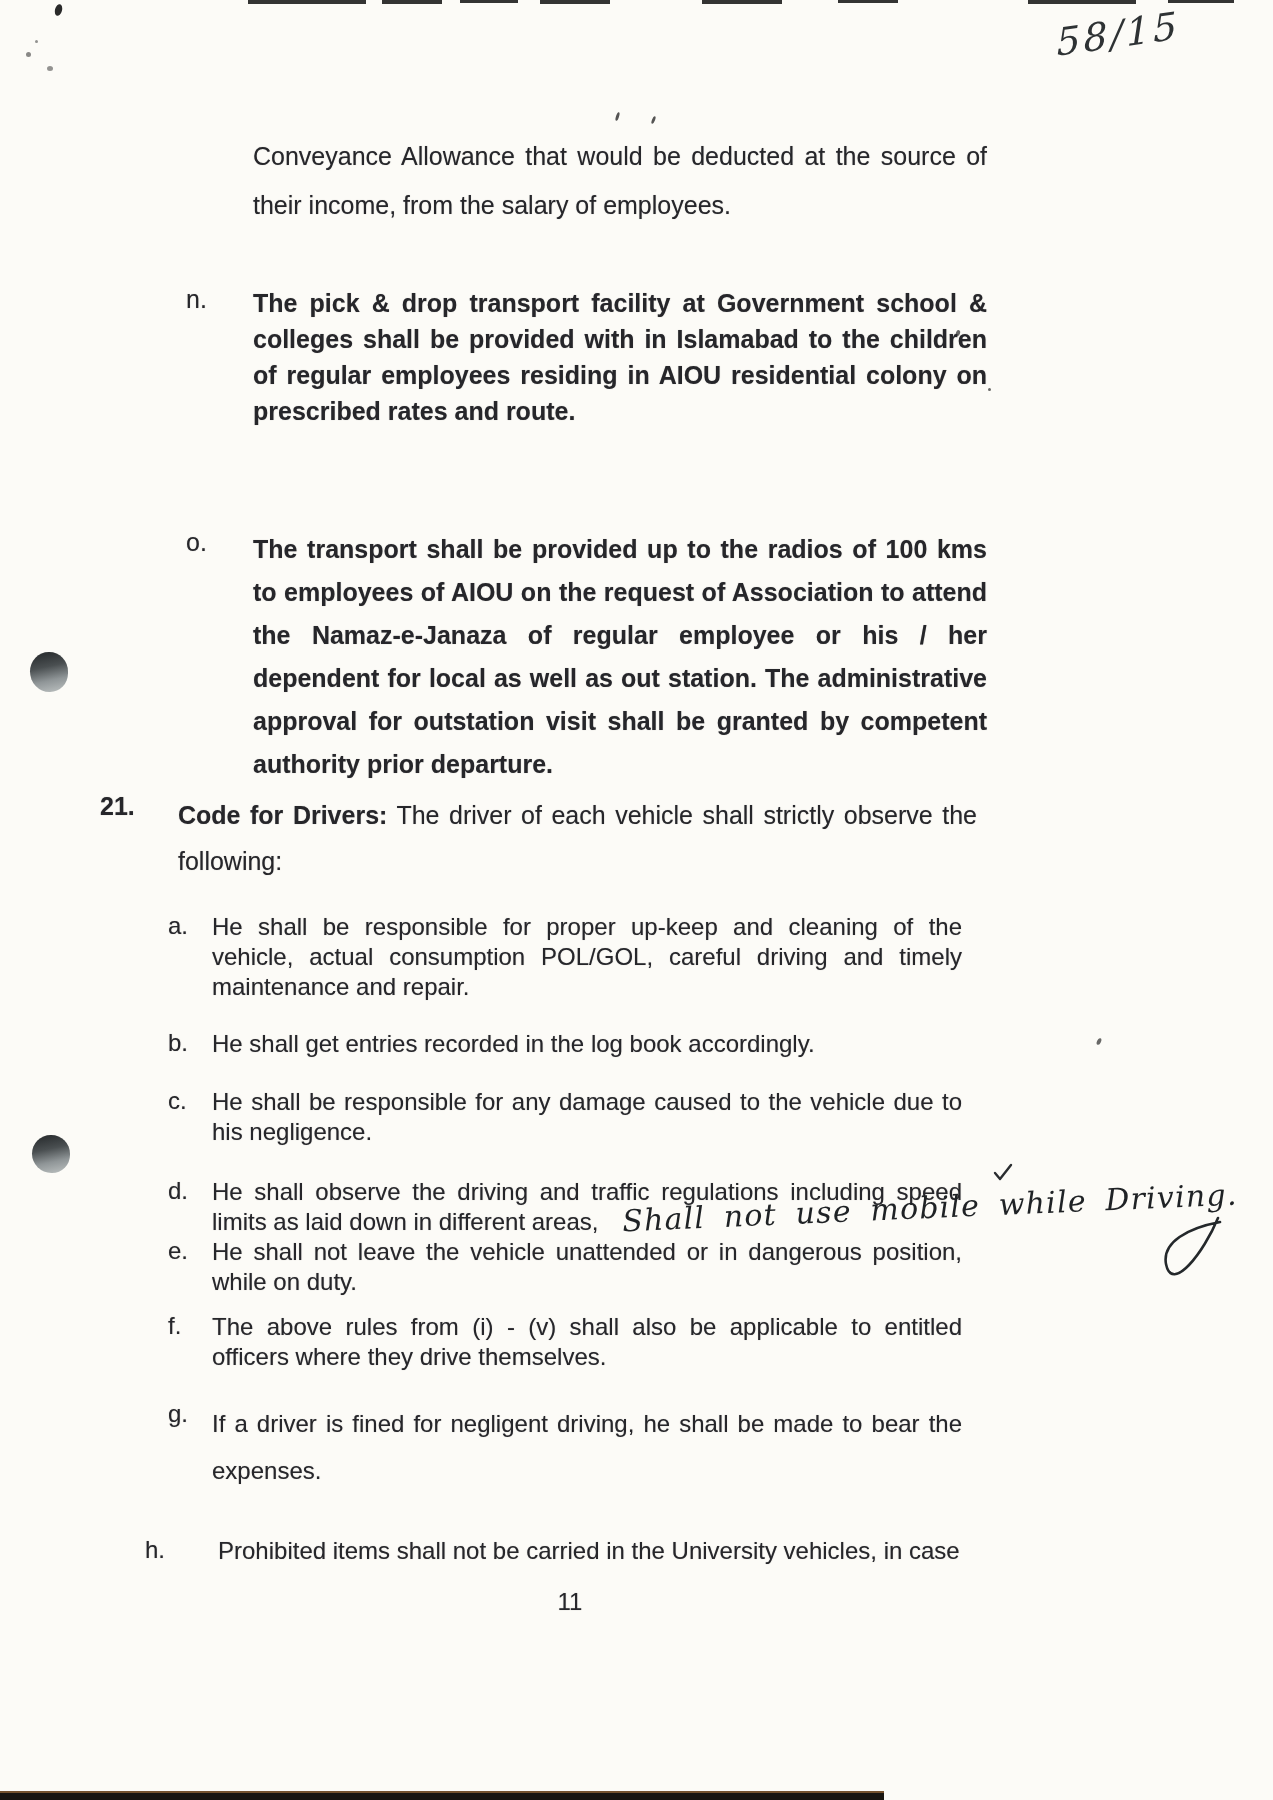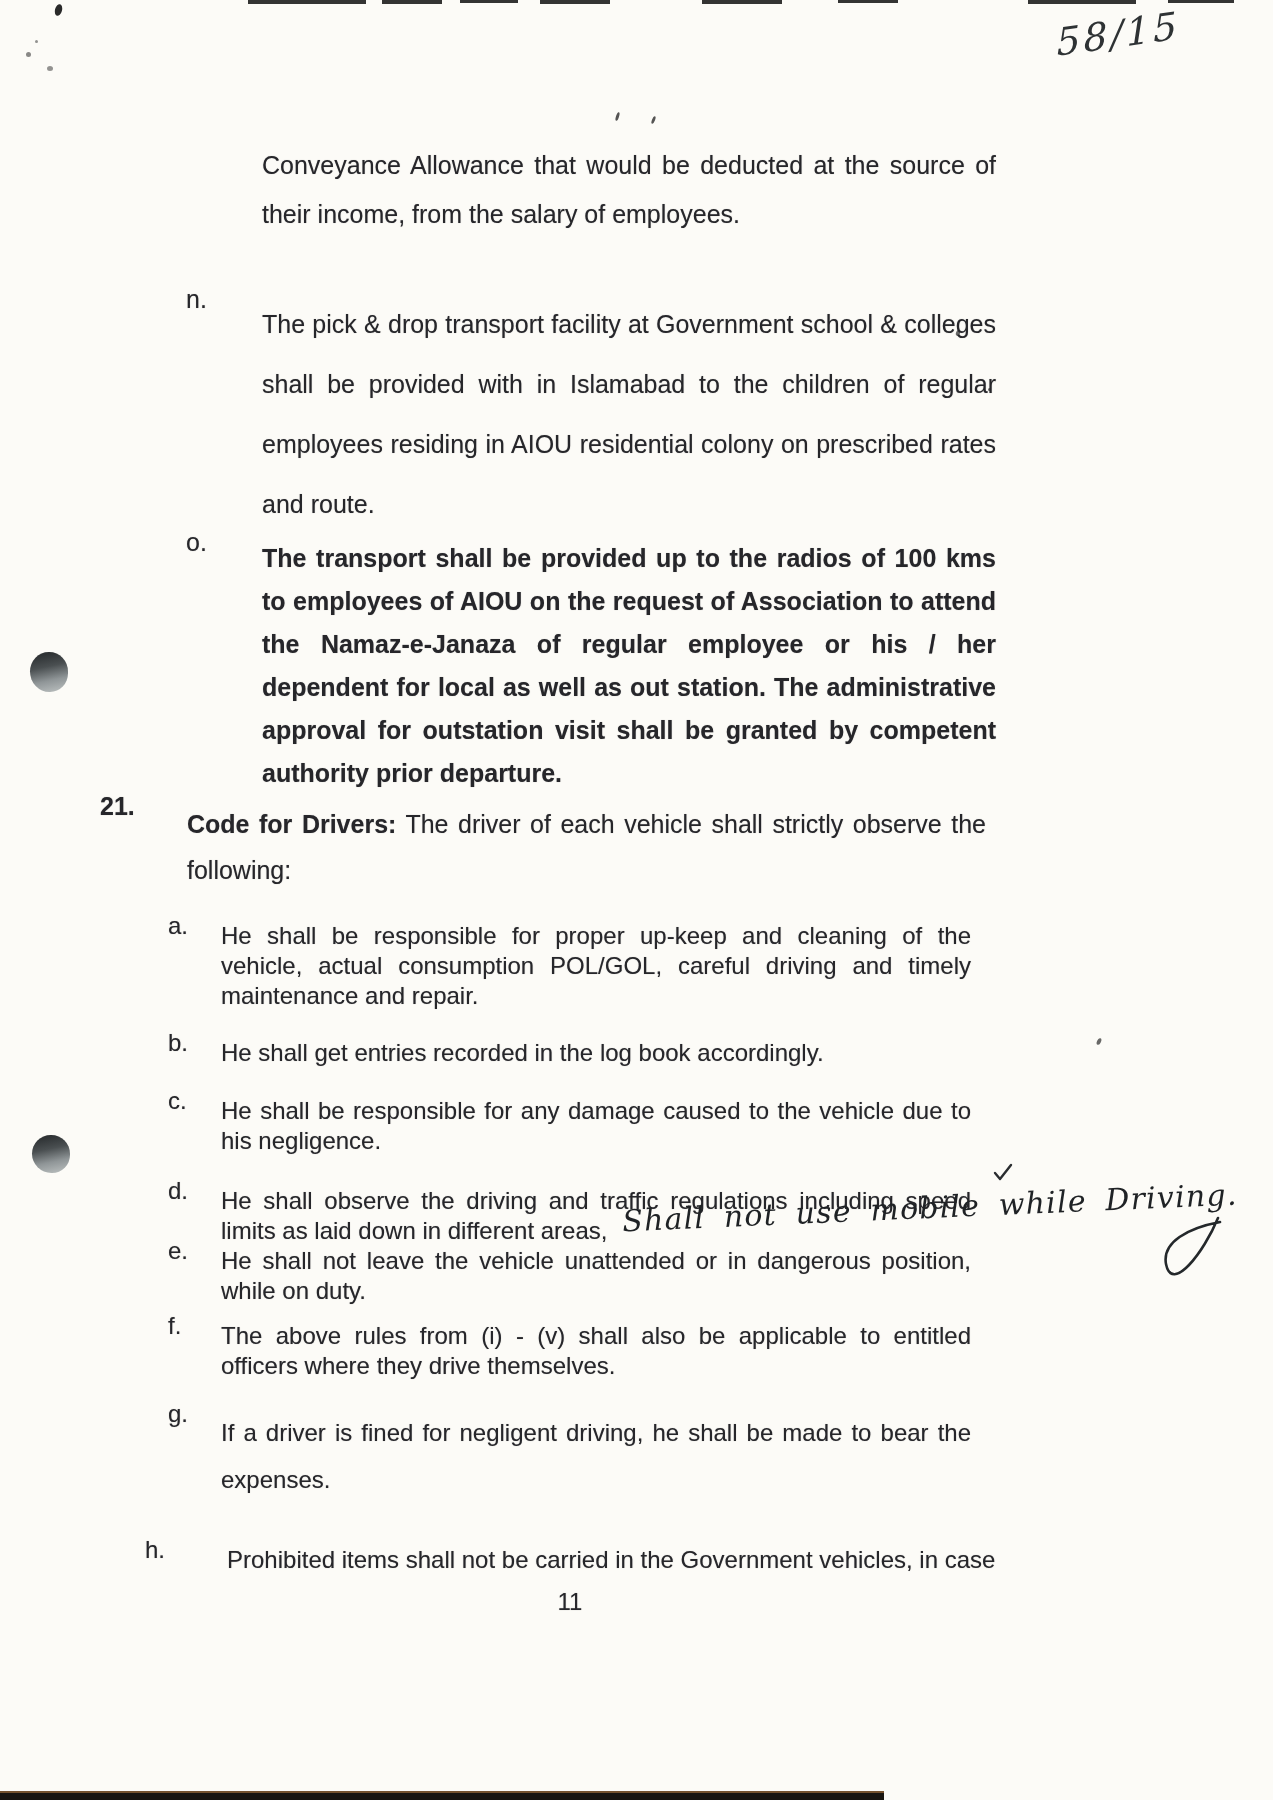--- a/index.html
+++ b/index.html
@@ -8,26 +8,26 @@
     width:1273px;height:1800px;
     background:#fcfbf7;
     font-family:"Liberation Sans",sans-serif;
     color:#26262a;
     overflow:hidden;
     margin:0 auto;
   }
   .typed{ text-shadow:0 0 1px rgba(38,38,42,.35); }
   .row{ position:absolute; left:0; width:1273px; }
   .item-label{ position:absolute; font-size:25px; }
-  .item-text{ position:absolute; margin:9px; text-align:justify; }
+  .item-text{ position:absolute; margin:0; text-align:justify; }
 
   
   .wide-label{ left:186px; }
   .wide-text{ left:253px; width:734px; font-size:25px; }
-  .lh48{ line-height:60px; }
+  .lh48{ line-height:36px;font-weight:bold; }
   .lh43{ line-height:43px;font-weight:bold; }
   .lh49{ line-height:49px; }
 
   
   .sec-number{ left:100px; font-weight:bold; font-size:25px; }
   .sec-text{ left:178px; width:799px; font-size:25px; line-height:46px; }
   .bold{ font-weight:bold; }
   .lead{ margin-left:9px; }
 
   
@@ -160,20 +160,20 @@
     <p class="item-text rule-text typed">The above rules from (i) - (v) shall also be applicable to entitled officers where they drive themselves.</p>
   </div>
 
   <div class="row loose" style="top:1400px;">
     <span class="item-label rule-label typed">g.</span>
     <p class="item-text rule-text typed">If a driver is fined for negligent driving, he shall be made to bear the expenses.</p>
   </div>
 
   <div class="row rule-h" style="top:1536px;">
     <span class="item-label rule-label typed">h.</span>
-    <p class="item-text rule-text typed">Prohibited items shall not be carried in the Government vehicles, in case</p>
+    <p class="item-text rule-text typed">Prohibited items shall not be carried in the University vehicles, in case</p>
   </div>
 
   <div class="page-number typed">11</div>
 
   <div class="bottom-bar"></div>
 
 </div>
 
 </body></html>

